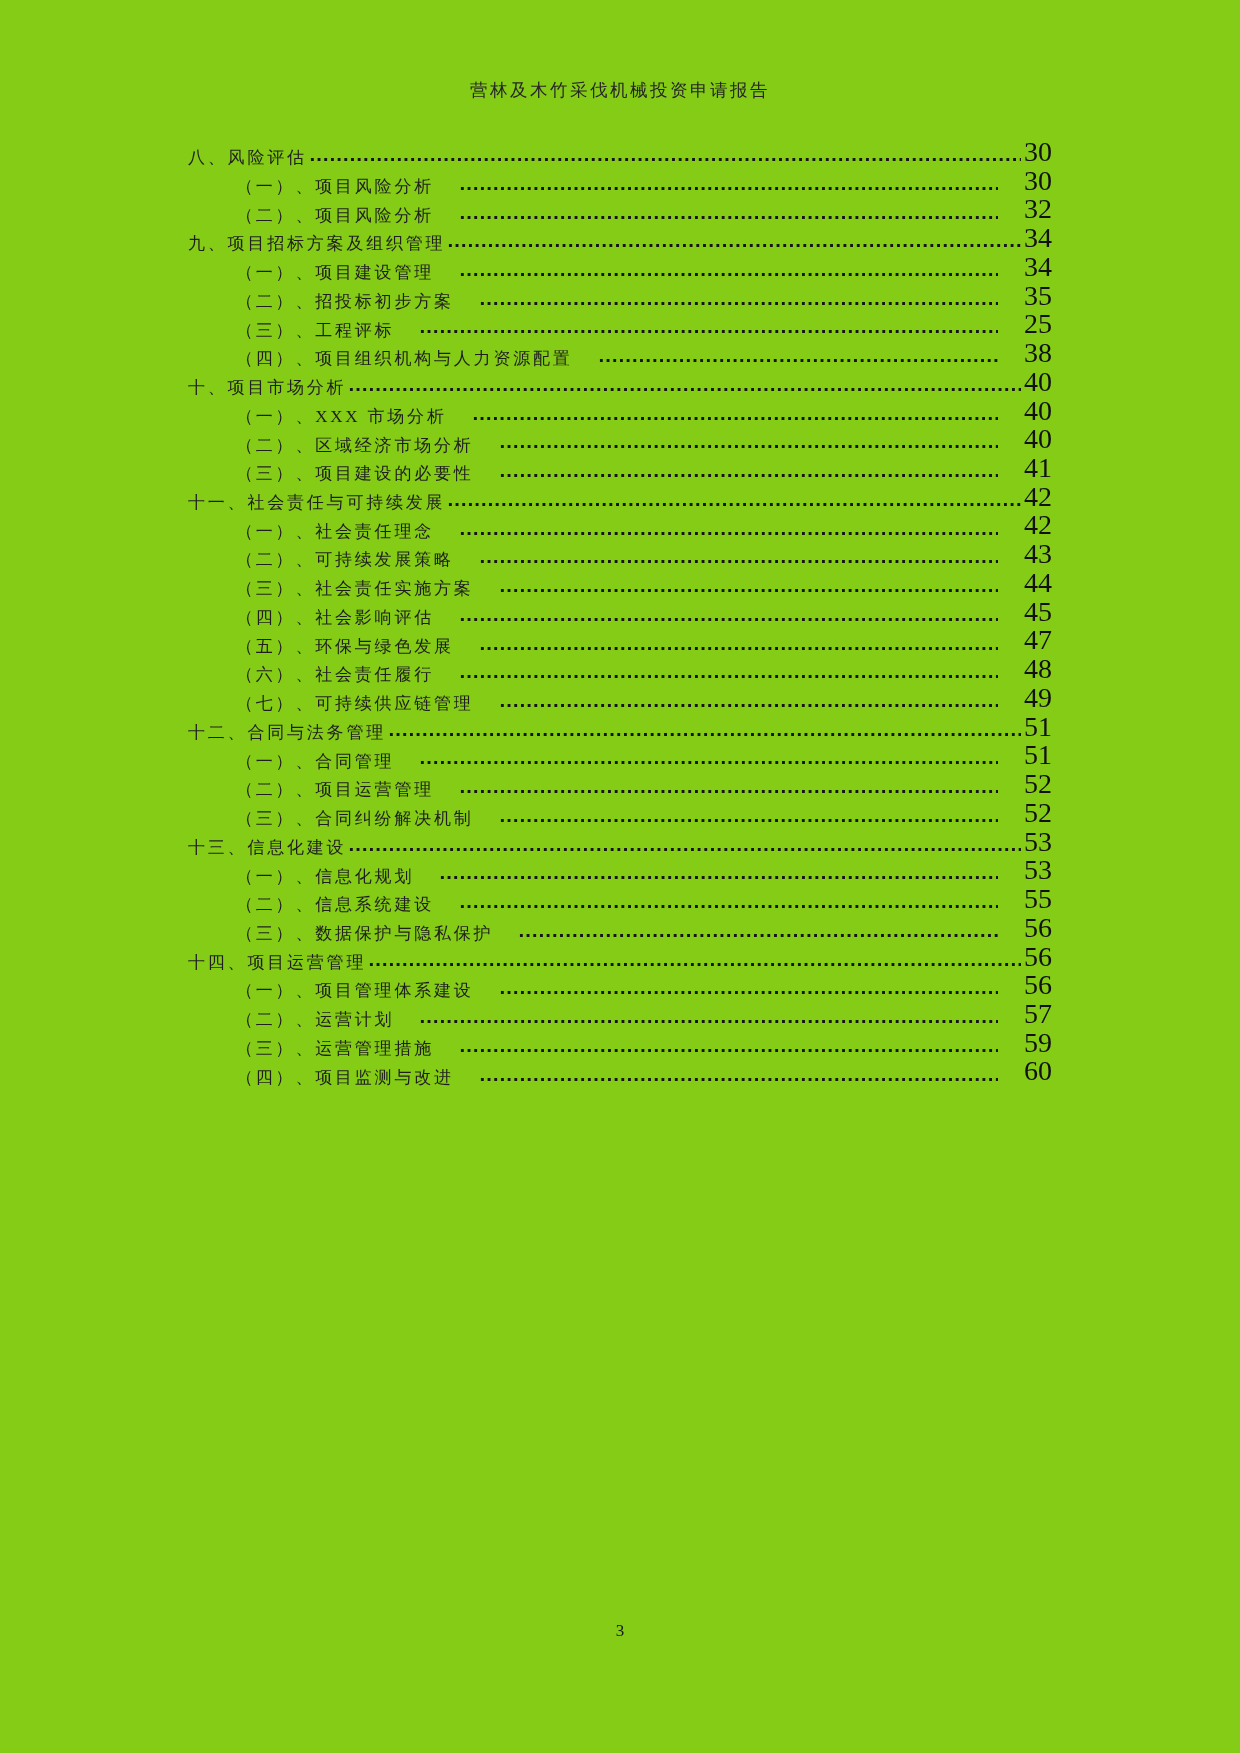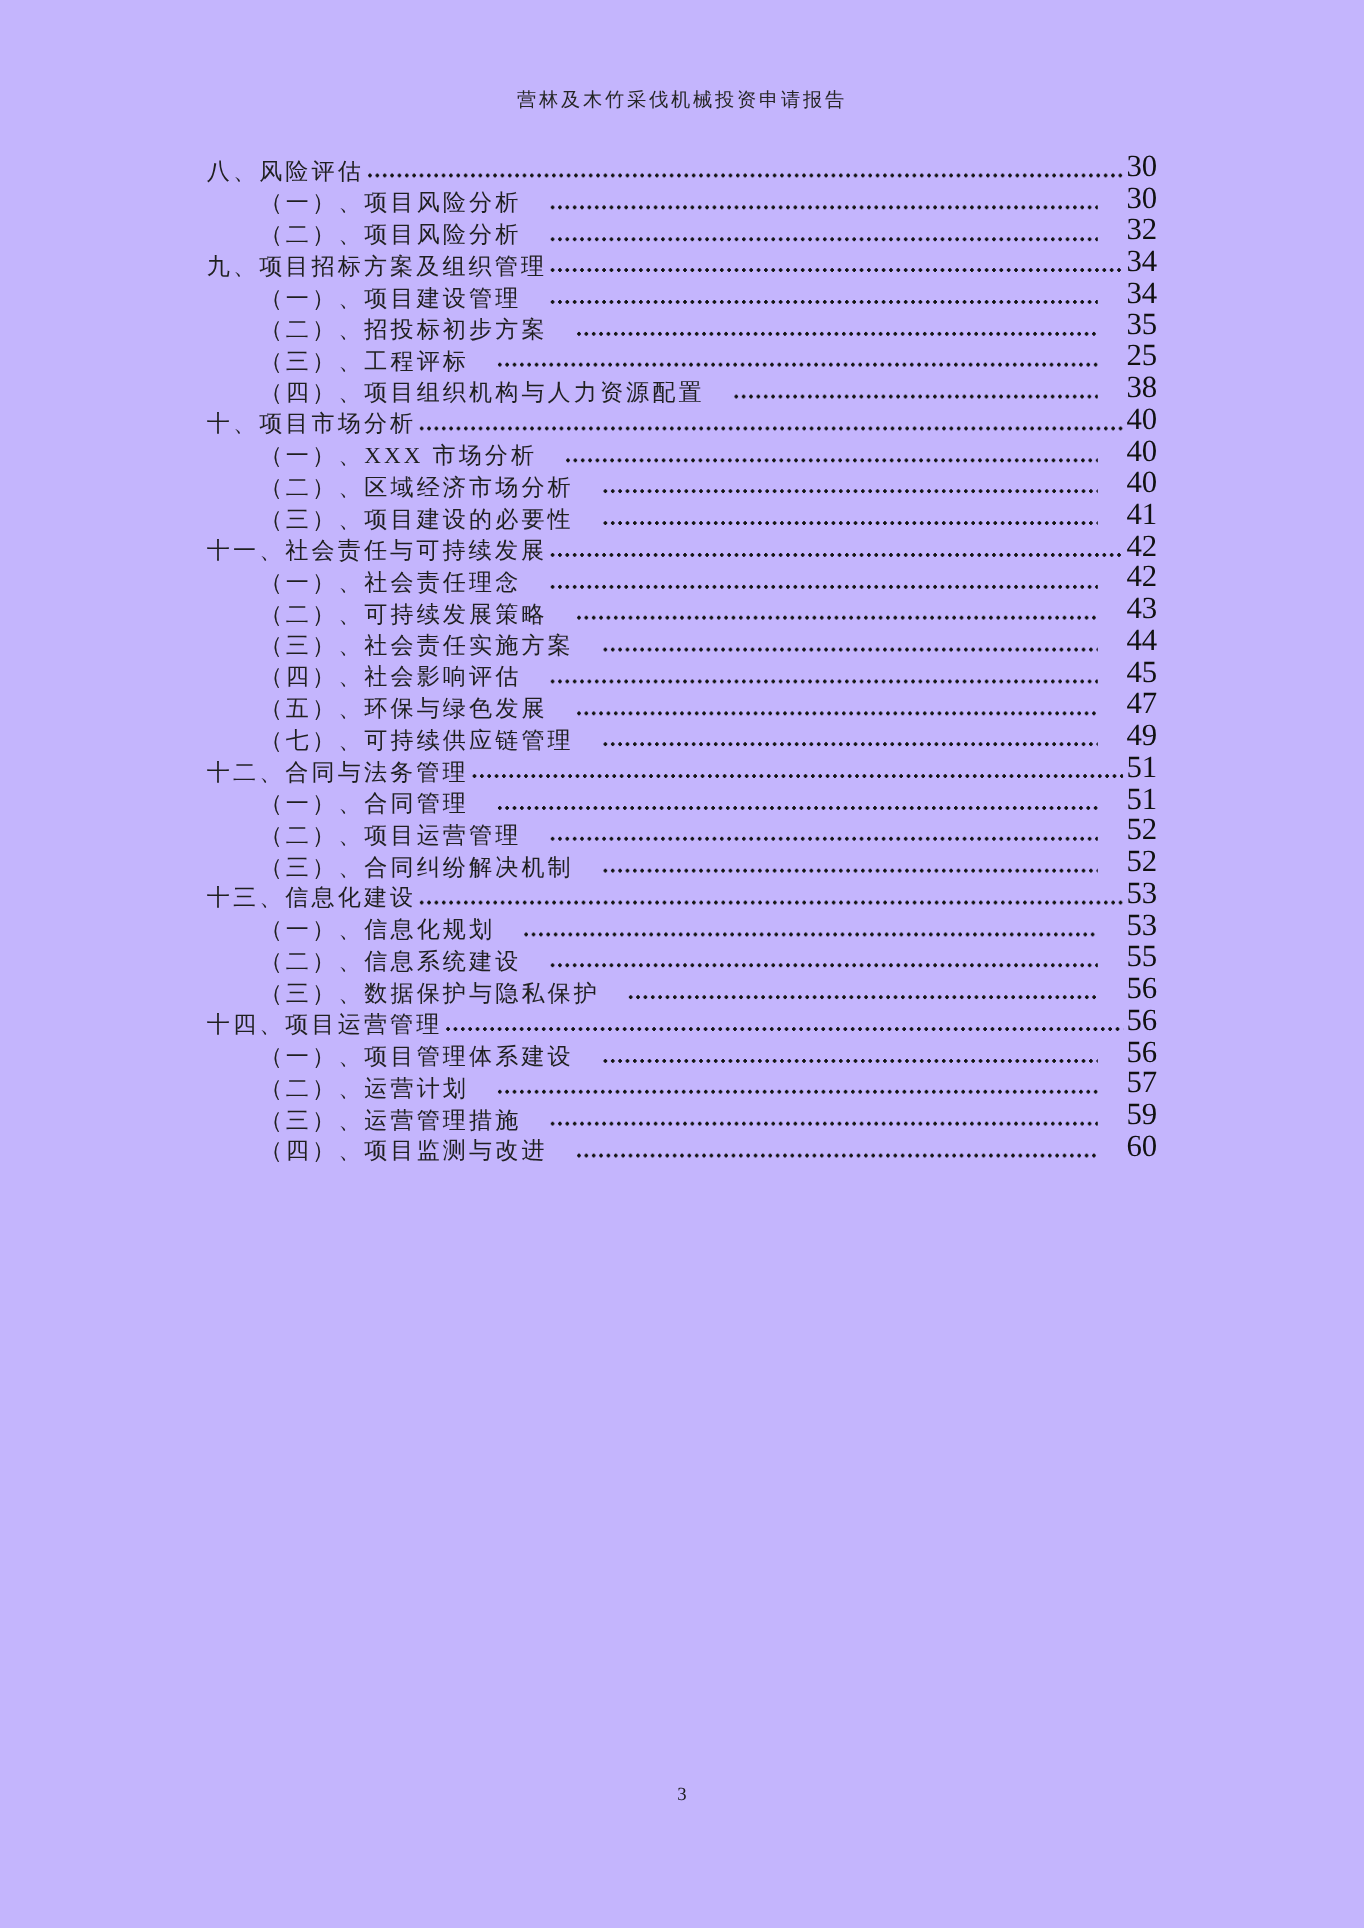--- a/index.html
+++ b/index.html
@@ -6,21 +6,21 @@
   html, body { background: #ffffff; }
   body {
     width: 1240px; height: 1753px;
     position: relative;
     font-family: "Liberation Serif", "DejaVu Serif", serif;
     color: #1c1c1c;
     overflow: hidden;
   }
   .page {
     position: absolute; inset: 0;
-    background: #c4b5fd;
+    background: #84cc16;
   }
   .doc-header {
     position: absolute;
     top: 78px; left: 0; width: 100%;
     text-align: center;
     font-size: 17.5px;
     letter-spacing: 2.5px;
     color: #262626;
   }
   .toc {
@@ -29,21 +29,21 @@
     left: 188px;
     width: 864px;
   }
   .toc-row {
     display: flex;
     align-items: flex-end;
     height: 28.74px;
   }
   .toc-row.level-2 { padding-left: 48px; gap: 23px; }
   .toc-label {
-    font-size: 21px;
+    font-size: 17px;
     line-height: 1.15;
     letter-spacing: 2.8px;
     white-space: nowrap;
     color: #1f1f1f;
   }
   .toc-dots {
     flex: 1;
     align-self: stretch;
     margin: 0 3px 0 2px;
     background-image: radial-gradient(circle, #141414 1.35px, rgba(0,0,0,0) 1.6px);
@@ -176,20 +176,25 @@
     <span class="toc-dots"></span>
     <span class="toc-page">45</span>
   </div>
 
   <div class="toc-row level-2">
     <span class="toc-label">（五）、环保与绿色发展</span>
     <span class="toc-dots"></span>
     <span class="toc-page">47</span>
   </div>
 
+  <div class="toc-row level-2">
+    <span class="toc-label">（六）、社会责任履行</span>
+    <span class="toc-dots"></span>
+    <span class="toc-page">48</span>
+  </div>
 
   <div class="toc-row level-2">
     <span class="toc-label">（七）、可持续供应链管理</span>
     <span class="toc-dots"></span>
     <span class="toc-page">49</span>
   </div>
 
 
   <div class="toc-row level-1">
     <span class="toc-label">十二、合同与法务管理</span>

